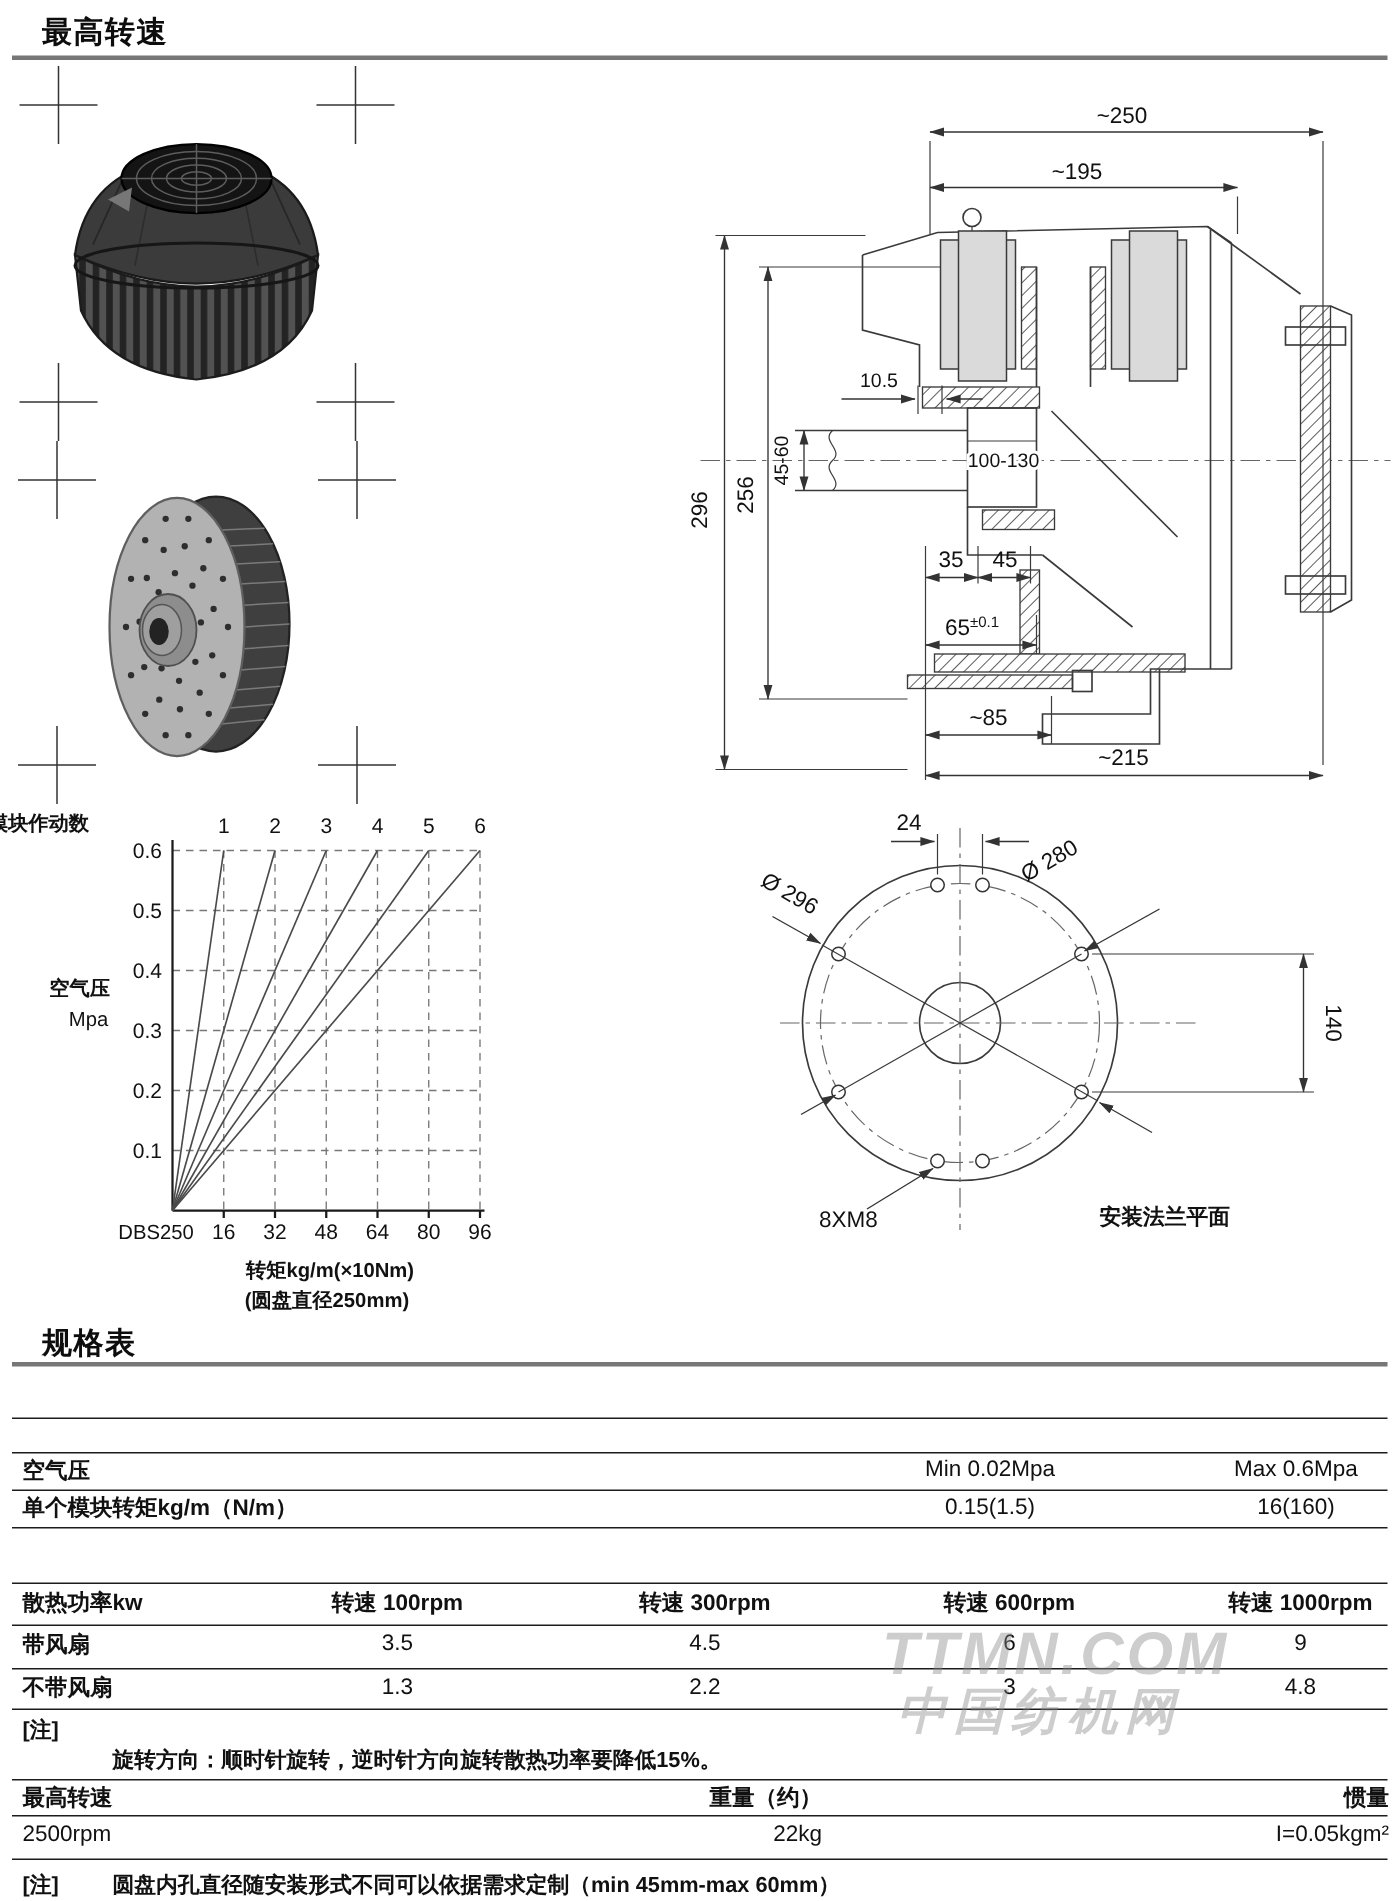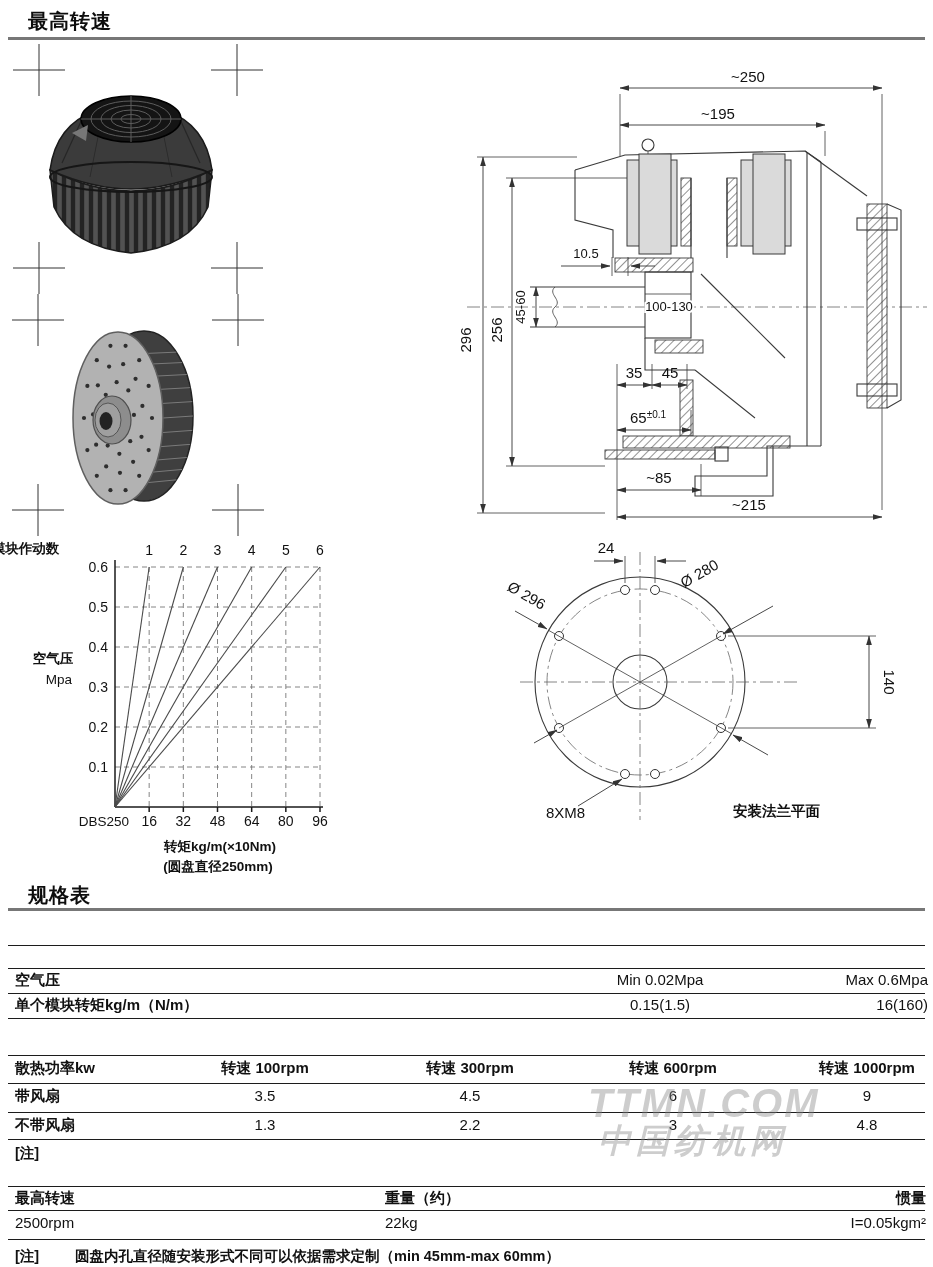--- a/index.html
+++ b/index.html
@@ -8,22 +8,22 @@
   .sec-title{position:absolute;left:28px;font-size:20px;font-weight:bold;color:#0d0d0d;letter-spacing:1px;}
   .sec-rule{position:absolute;left:8px;width:917px;height:2.5px;background:#777;}
   .hl{position:absolute;left:8px;width:917px;border-top:1.9px solid #1c1c1c;}
   .cell{position:absolute;font-size:15px;white-space:nowrap;}
   .b{font-weight:bold;}
   .c2{left:195px;width:140px;text-align:center;}
   .c3{left:400px;width:140px;text-align:center;}
   .c4{left:603px;width:140px;text-align:center;}
   .c5{left:803px;width:128px;text-align:center;}
   .sc2{left:595px;width:130px;text-align:center;}
-  .sc3{left:800px;width:128px;text-align:right;}
-  .lc2{left:385px;width:150px;text-align:left;}
+  .sc3{left:800px;width:128px;text-align:center;}
+  .lc2{left:398px;width:150px;text-align:right;}
   .lc3{left:770px;width:156px;text-align:right;}
   .note{position:absolute;font-size:14.5px;font-weight:bold;white-space:nowrap;}
   .watermark{position:absolute;left:588px;top:1082px;font-style:italic;font-weight:bold;color:rgba(135,135,135,0.42);line-height:1.05;pointer-events:none;}
   .wm1{font-size:40px;letter-spacing:2px;}
   .wm2{font-size:33px;letter-spacing:5px;margin-left:10px;}
   svg{position:absolute;overflow:visible;}
   .ln{stroke:#3a3a3a;stroke-width:1.1;fill:none;}
   .thin{stroke:#3a3a3a;stroke-width:0.8;fill:none;}
   .blk{fill:#dadada;stroke:#3a3a3a;stroke-width:1;}
   .hatch{fill:url(#hat);stroke:#3a3a3a;stroke-width:0.9;}
@@ -380,20 +380,21 @@
   <div class="cell c5" style="top:1087px;">9</div>
   <div class="hl" style="top:1112px;"></div>
   <div class="cell b" style="left:15px;top:1116px;">不带风扇</div>
   <div class="cell c2" style="top:1116px;">1.3</div>
   <div class="cell c3" style="top:1116px;text-align:center;">2.2</div>
   <div class="cell c4" style="top:1116px;">3</div>
   <div class="cell c5" style="top:1116px;">4.8</div>
   <div class="hl" style="top:1139px;"></div>
 
   <div class="note" style="left:15px;top:1144px;">[注]</div>
+  <div class="note" style="left:75px;top:1164px;">旋转方向：顺时针旋转，逆时针方向旋转散热功率要降低15%。</div>
 
   <div class="hl" style="top:1186px;"></div>
   <div class="cell b" style="left:15px;top:1189px;">最高转速</div>
   <div class="cell b lc2" style="top:1189px;">重量（约）</div>
   <div class="cell b lc3" style="top:1189px;">惯量</div>
   <div class="hl" style="top:1210px;"></div>
   <div class="cell" style="left:15px;top:1214px;">2500rpm</div>
   <div class="cell lc2" style="top:1214px;">22kg</div>
   <div class="cell lc3" style="top:1214px;">I=0.05kgm²</div>
   <div class="hl" style="top:1239px;"></div>

